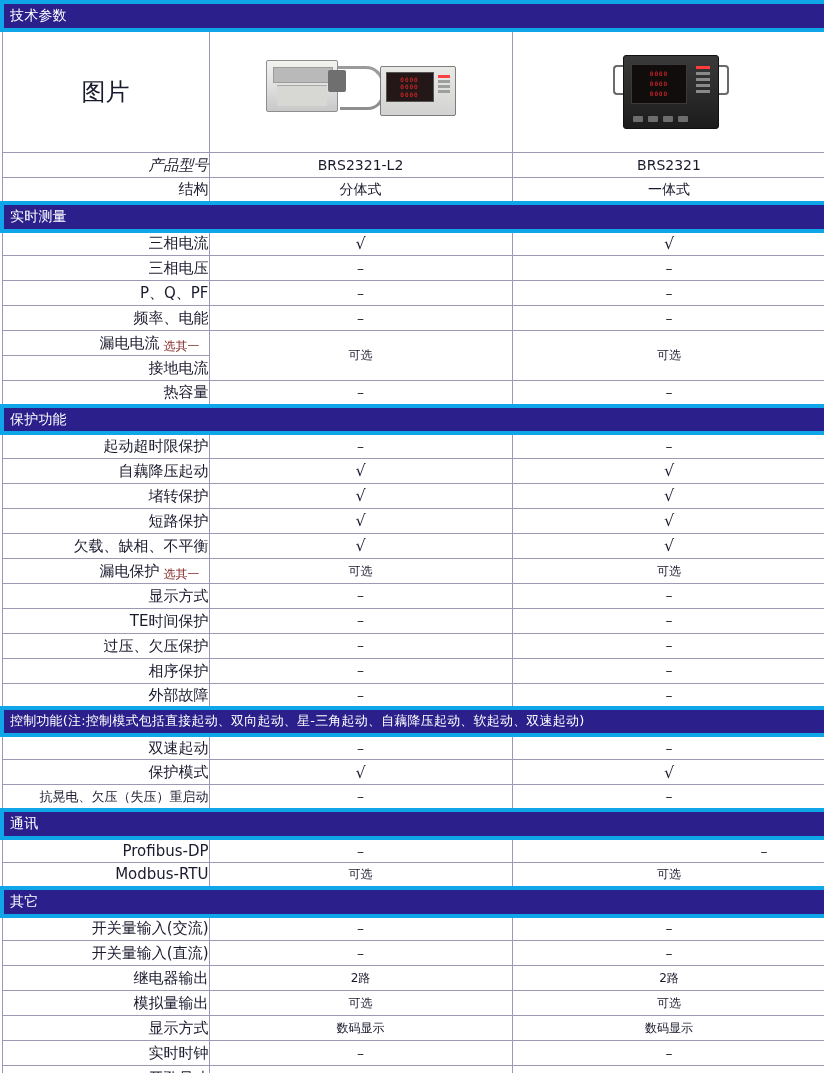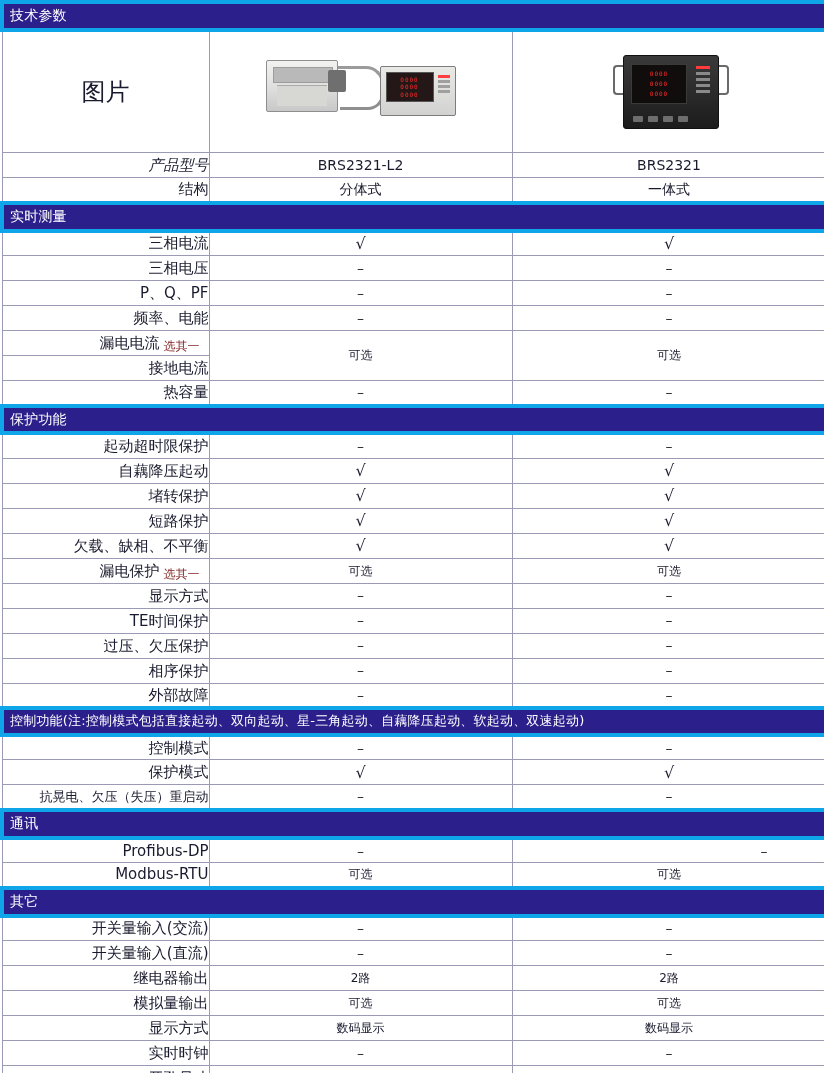--- a/index.html
+++ b/index.html
@@ -440,21 +440,21 @@
       <td class="label">外部故障</td>
       <td class="val dash">–</td>
       <td class="val dash">–</td>
     </tr>
 
     <tr class="section small">
       <td colspan="3">控制功能(注:控制模式包括直接起动、双向起动、星-三角起动、自藕降压起动、软起动、双速起动)</td>
     </tr>
 
     <tr>
-      <td class="label">控制模式</td>
+      <td class="label">双速起动</td>
       <td class="val dash">–</td>
       <td class="val dash">–</td>
     </tr>
     <tr>
       <td class="label">保护模式</td>
       <td class="val tick">√</td>
       <td class="val tick">√</td>
     </tr>
     <tr>
       <td class="label smaller">抗晃电、欠压（失压）重启动</td>

